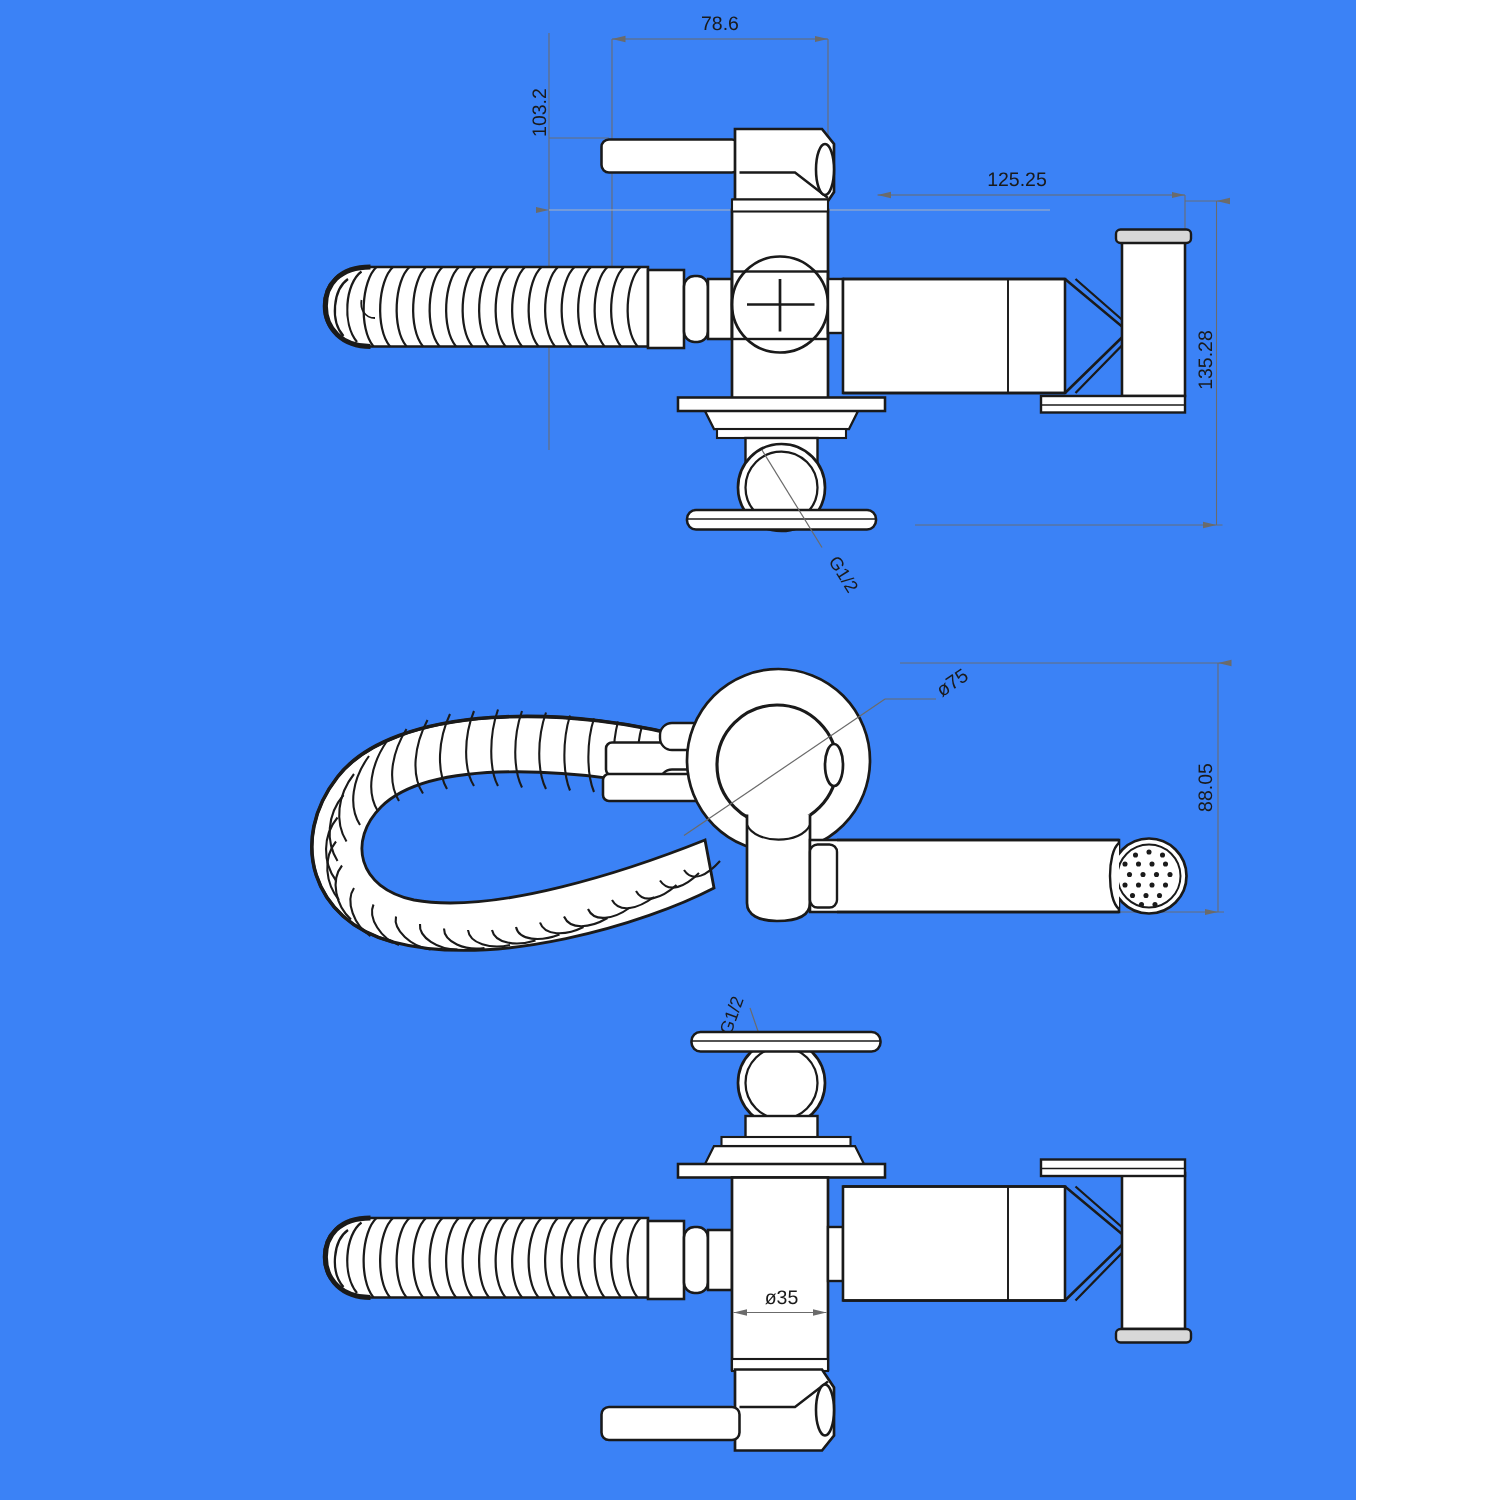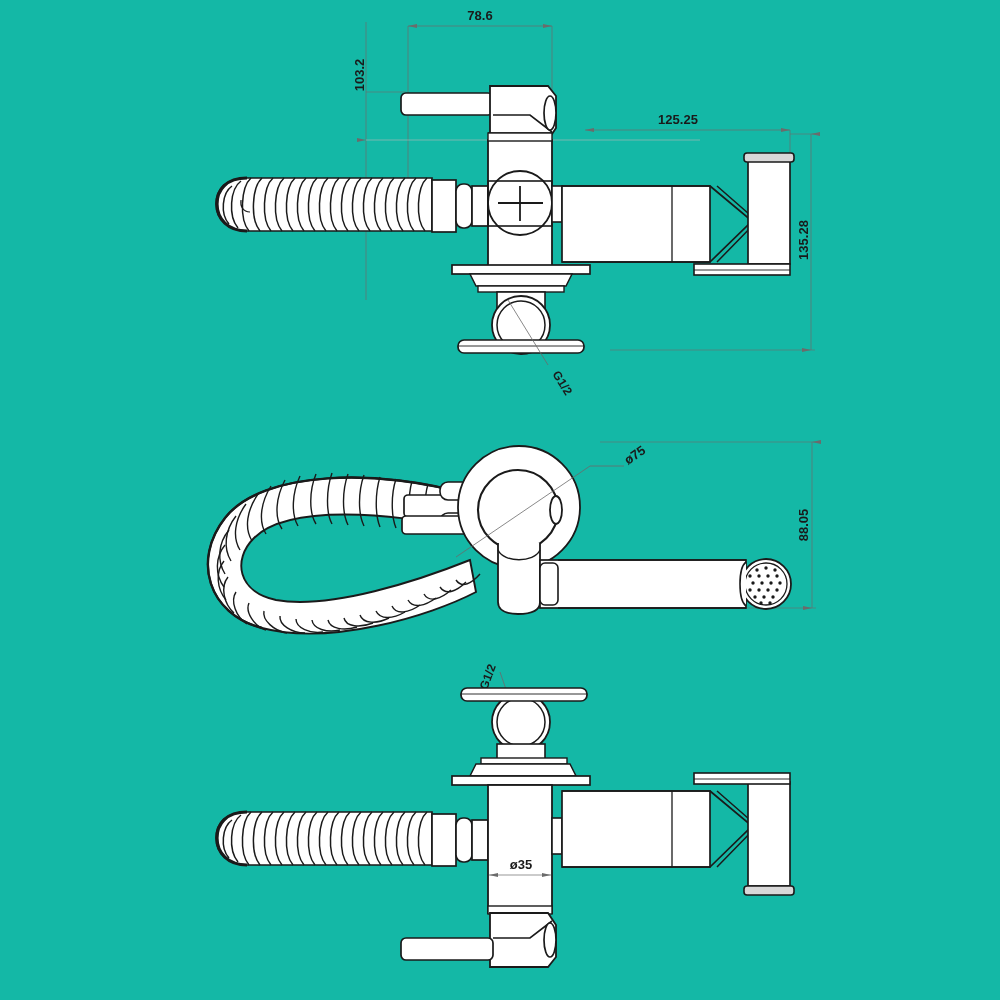--- a/index.html
+++ b/index.html
@@ -1,18 +1,18 @@
 <!DOCTYPE html>
 <html><head>
 <meta charset="utf-8">
 <style>
   html,body{margin:0;padding:0;background:#ffffff;}
   body{width:1000px;height:1000px;overflow:hidden;
        font-family:"Liberation Sans",sans-serif;}
-  #sheet{position:relative;width:1000px;height:1000px;background:#14b8a6;font-weight:bold;}
+  #sheet{position:relative;width:904px;height:1000px;background:#3b82f6;}
   svg{display:block;}
   .dimtxt{font-family:"Liberation Sans",sans-serif;font-size:13px;fill:#1a1a1a;}
   .dimtxt-sm{font-family:"Liberation Sans",sans-serif;font-size:12px;fill:#1a1a1a;}
 </style>
 </head>
 <body>
 
 <div id="sheet">
 
 <svg width="1000" height="1000" viewBox="0 0 1000 1000">

